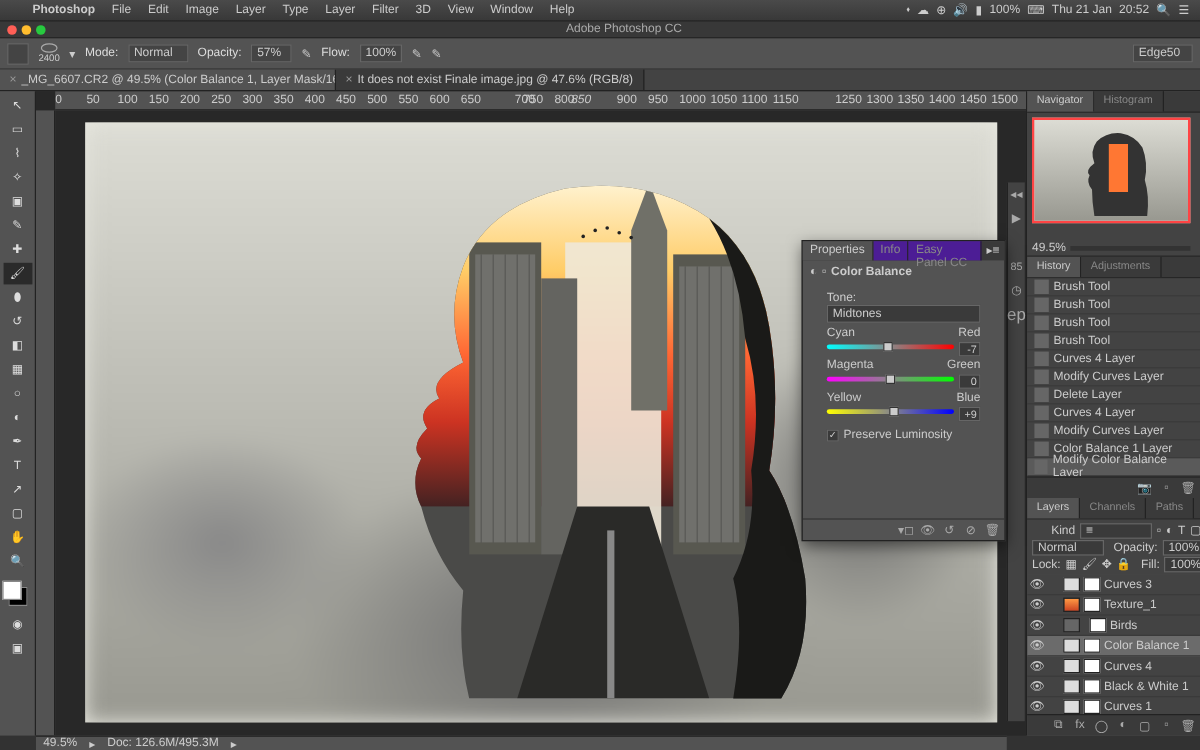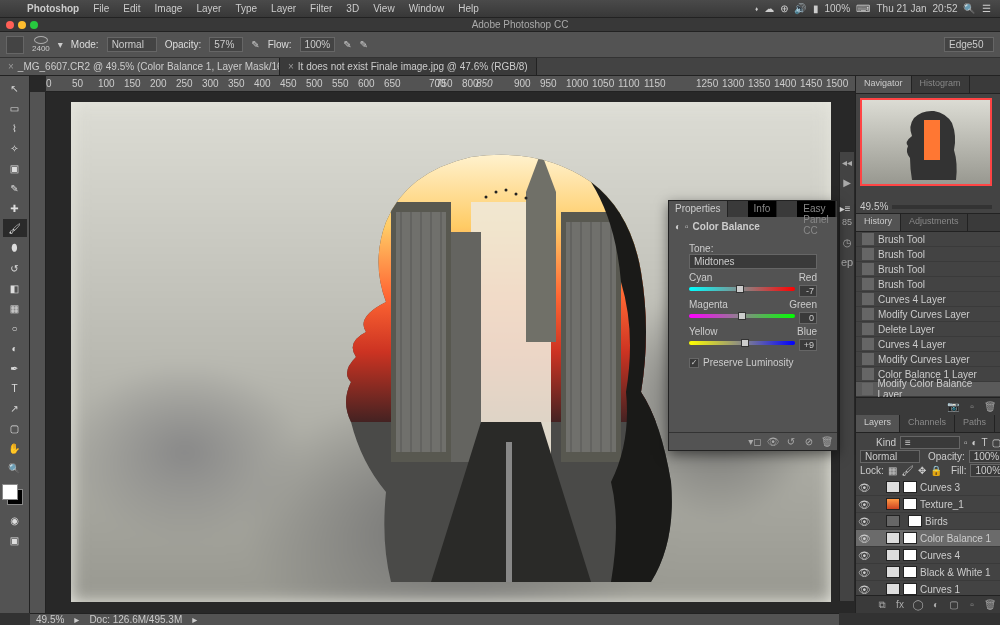--- a/index.html
+++ b/index.html
@@ -65,21 +65,21 @@
 .lthumb { width:14px; height:12px; background:#888; border:1px solid #222; flex-shrink:0; }
 .lthumb.adj { background:#ddd; }
 .lmask { width:14px; height:12px; background:#fff; border:1px solid #222; flex-shrink:0; }
 .lname { overflow:hidden; white-space:nowrap; text-overflow:ellipsis; flex:1; }
 .lay-foot { height:18px; background:#3a3a3a; border-top:1px solid #222; display:flex; align-items:center; justify-content:flex-end; padding:0 4px; gap:6px; }
 .statusbar { position:absolute; bottom:0; left:30px; right:161px; height:12px; background:#535353; border-top:1px solid #222; display:flex; align-items:center; padding:0 6px; font-size:9px; gap:10px; }
 
 .props-panel { position:absolute; left:668px; top:200px; width:170px; background:#535353; border:1px solid #222; box-shadow:0 4px 12px rgba(0,0,0,0.5); }
 .pp-tabs { height:16px; background:#3a3a3a; display:flex; font-size:9px; }
 .pp-tabs .pt { padding:2px 6px; background:#535353; border-right:1px solid #222; }
-.pp-tabs .pt.off { background:#000000; color:#888;margin-left:20px; }
+.pp-tabs .pt.off { background:#4c1d95; color:#888; }
 .pp-head { padding:4px 6px; display:flex; align-items:center; gap:4px; font-size:10px; font-weight:bold; }
 .pp-body { padding:4px 20px; }
 .pp-row { margin:3px 0; font-size:9px; }
 .pp-sel { background:#3a3a3a; border:1px solid #666; padding:1px 4px; display:block; }
 .slider-row { display:flex; align-items:center; gap:4px; margin:2px 0; }
 .slider-row .sl { flex:1; height:8px; position:relative; }
 .slider-row .grad { height:4px; border-radius:2px; }
 .slider-row .knob { position:absolute; top:-2px; width:8px; height:8px; background:#ccc; border:1px solid #333; transform:translateX(-50%); }
 .slider-row .val { width:18px; text-align:right; font-size:9px; background:#3a3a3a; border:1px solid #666; padding:0 2px; }
 .pp-chk { display:flex; align-items:center; gap:4px; margin-top:6px; font-size:9px; }
@@ -289,21 +289,21 @@
       </div>
     </div>
   </div>
 
   <div class="iconstrip">
     <div class="fico">◂◂</div>
     <div class="fico">▶</div>
     <div style="height:12px"></div>
     <div class="fico" style="font-size:9px">85</div>
     <div class="fico">◷</div>
-    <div class="fico" style="font-size:11px">ep</div>
+    <div class="fico" style="font-size:14px">ep</div>
   </div>
 
   <div class="panels">
 
     <div class="panel-tabs">
       <div class="pt">Navigator</div>
       <div class="pt off">Histogram</div>
     </div>
     <div class="navigator">
       <div class="nav-thumb">

